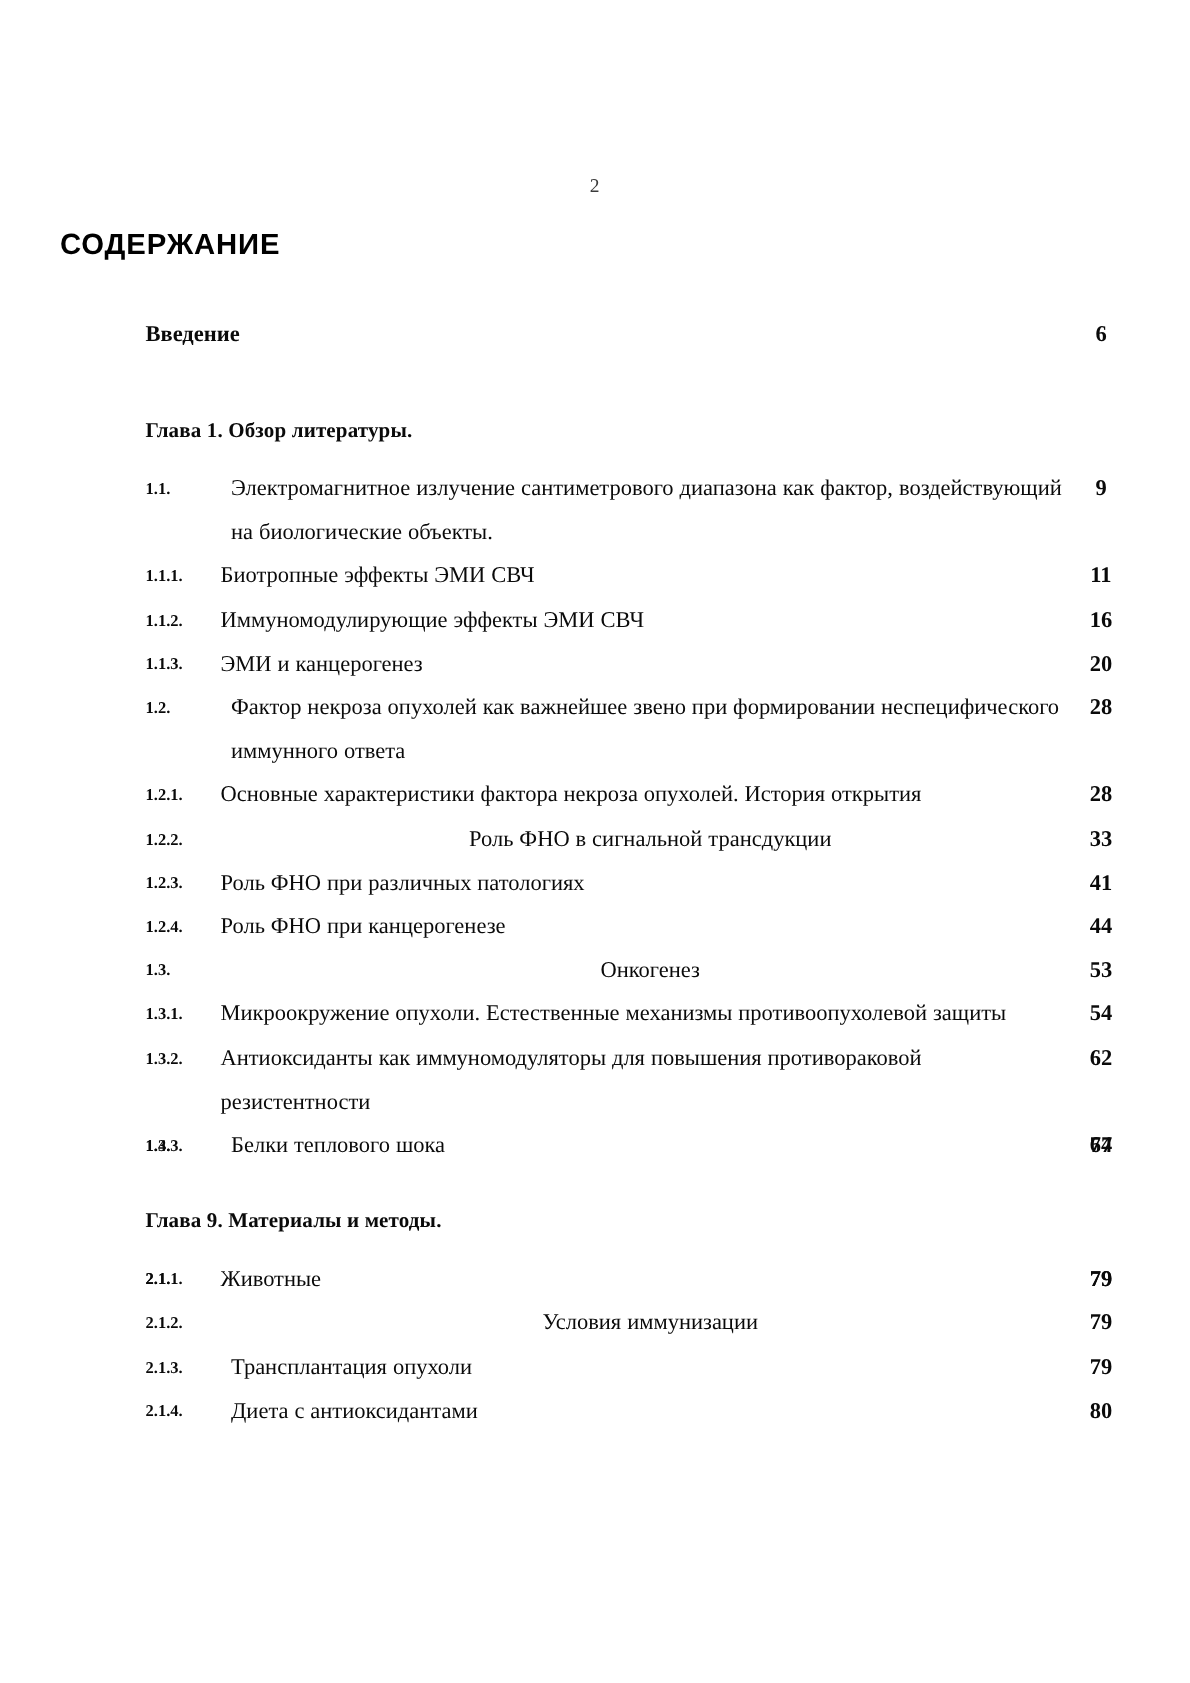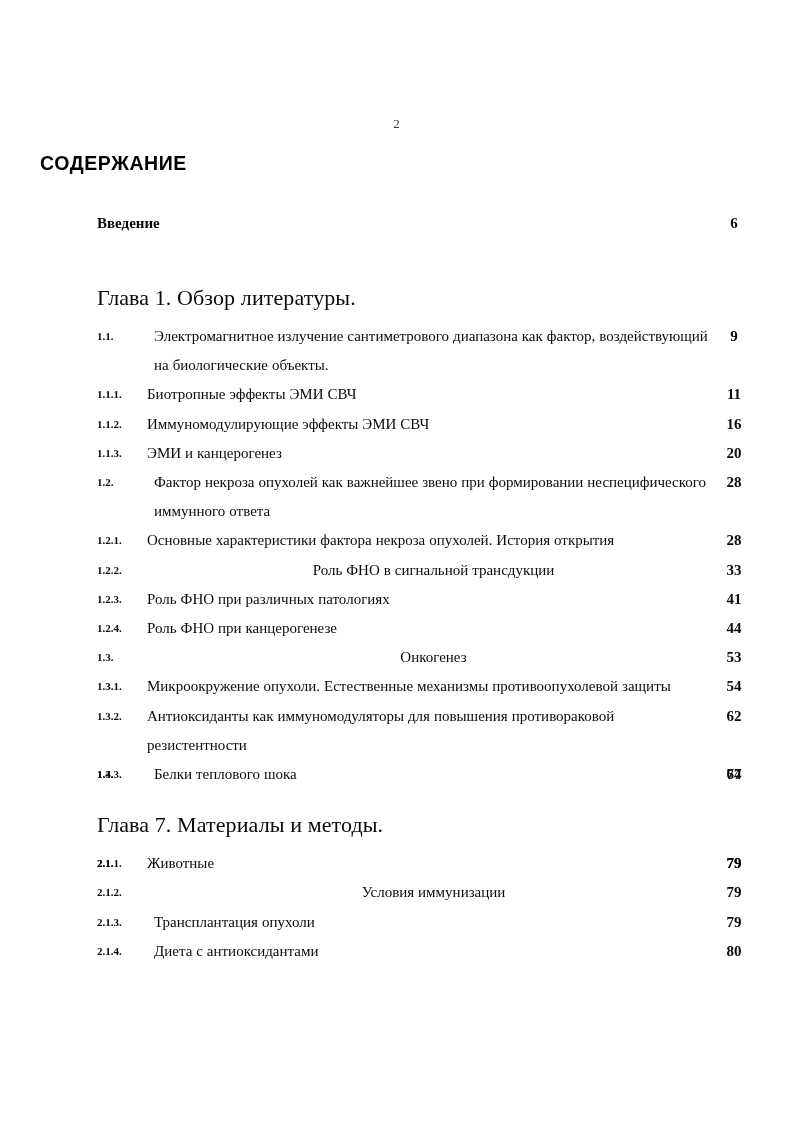--- a/index.html
+++ b/index.html
@@ -58,29 +58,29 @@
     top: 209px;
     width: 660px;
   }
 
   
   .frontmatter {
     position: relative;
     font-weight: bold;
     font-size: 15px;
     line-height: 29px;
-    margin-bottom: 24px;
+    margin-bottom: 14px;
   }
   .frontmatter .fm-label { display: inline-block; }
 
   
   .chapter {
     position: relative;
-    font-weight: normal;
-    font-size: 22px;
+    font-weight: bold;
+    font-size: 14px;
     line-height: 30px;
     margin-top: 12px;
     margin-bottom: 9px;
     letter-spacing: 0.1px;
   }
 
   
   .entry {
     position: relative;
     line-height: 29.2px;
@@ -219,21 +219,21 @@
     </div>
 
     <div class="entry pad">
       <span class="num">1.4.</span>
       <span class="title">Белки теплового шока</span>
       <span class="pageno">74</span>
     </div>
 
     <div class="spacer-sm"></div>
 
-    <div class="chapter">Глава 7. Материалы и методы.</div>
+    <div class="chapter">Глава 9. Материалы и методы.</div>
 
     <div class="entry">
       <span class="num">2.1.</span>
       <span class="pageno">79</span>
     </div>
 
     <div class="entry">
       <span class="num">2.1.1.</span>
       <span class="title">Животные</span>
       <span class="pageno">79</span>

